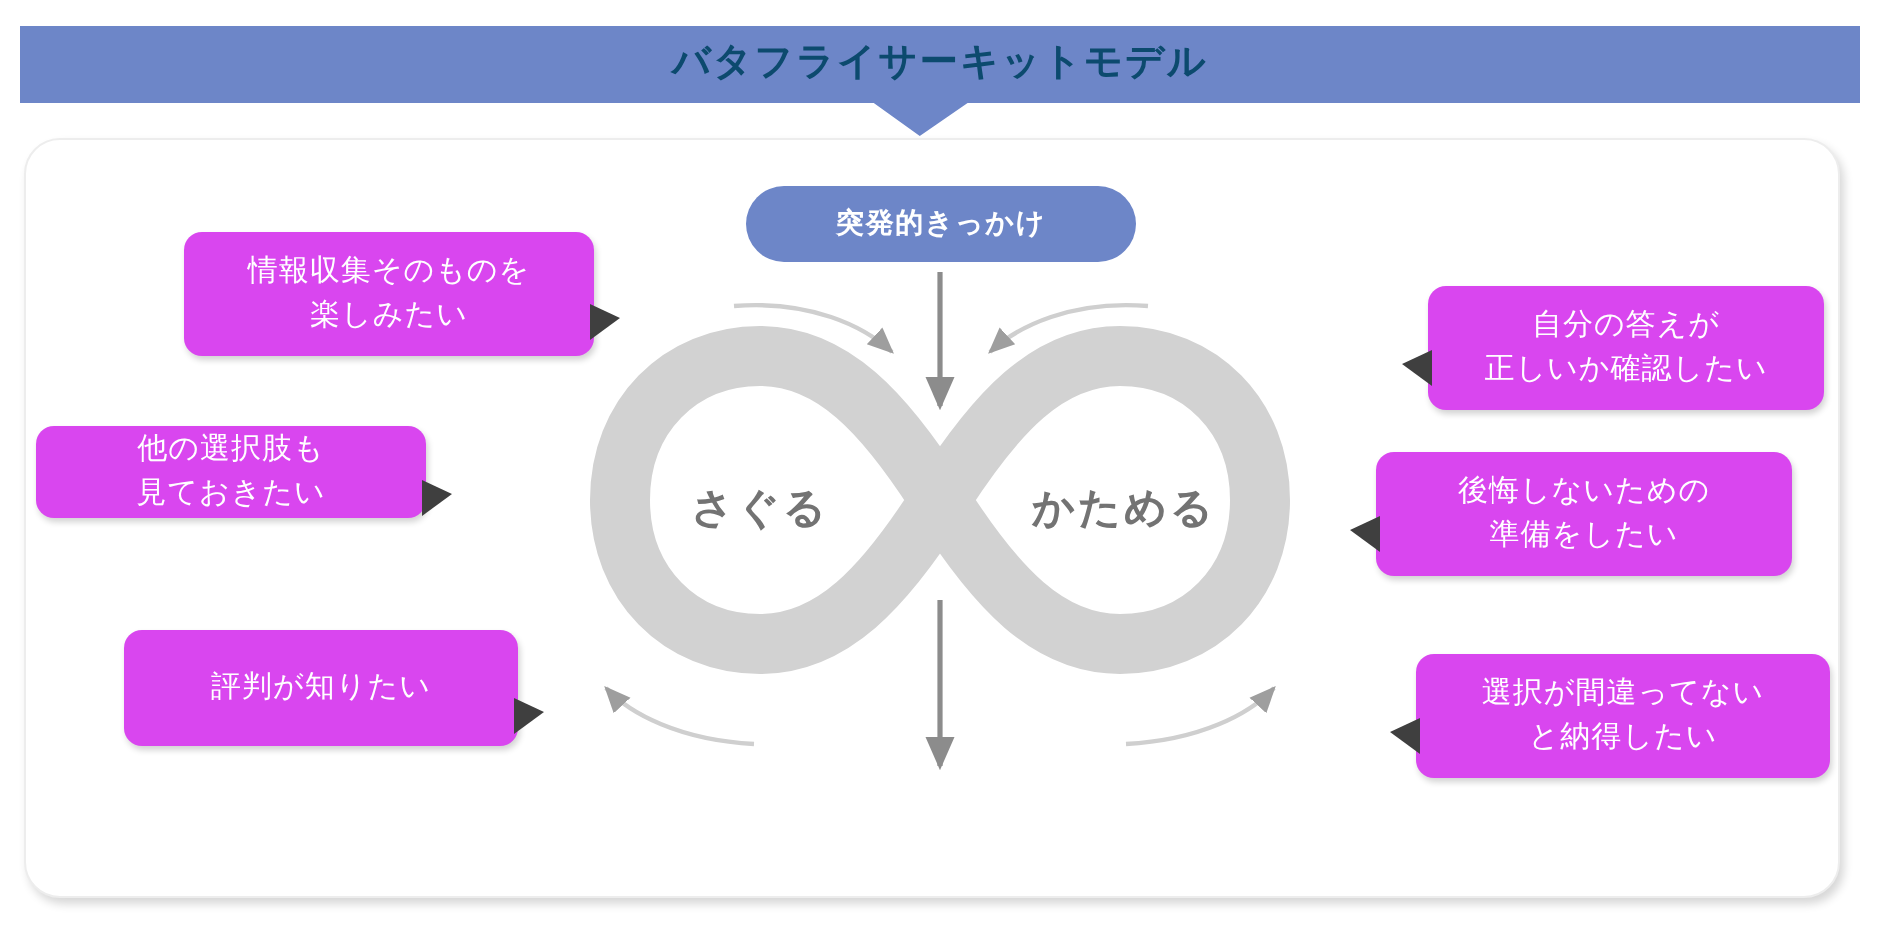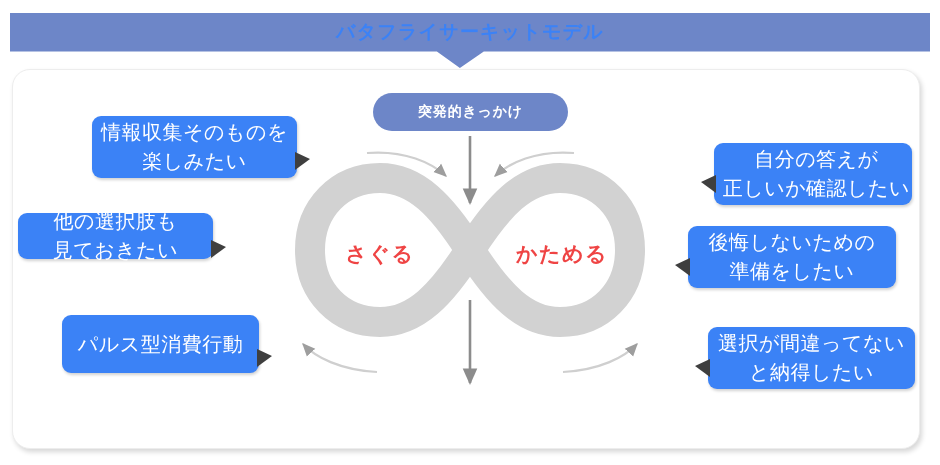--- a/index.html
+++ b/index.html
@@ -30,21 +30,21 @@
     clip-path: polygon(0 0, 100% 0, 100% 70%, 51.5% 70%, 48.9% 100%, 46.4% 70%, 0 70%);
   }
   .header-title {
     position: absolute;
     left: 10px;
     top: 13px;
     width: 920px;
     height: 38px;
     line-height: 38px;
     text-align: center;
-    color: #3b82f6;
+    color: #0c4a6e;
     font-size: 19px;
     font-weight: bold;
     letter-spacing: 1.2px;
     white-space: nowrap;
   }
 
   
   .panel {
     position: absolute;
     left: 12px;
@@ -63,21 +63,21 @@
     position: absolute;
     left: 276px;
     top: 160px;
     width: 388px;
     height: 180px;
   }
 
   
   .loop-label {
     position: absolute;
-    color: #ef4444;
+    color: #737373;
     font-size: 21px;
     font-weight: bold;
     letter-spacing: 1.5px;
     white-space: nowrap;
     text-align: center;
   }
   .loop-label.left  { left: 315px; top: 240px; width: 130px; }
   .loop-label.right { left: 492px; top: 240px; width: 140px; }
 
   
@@ -104,32 +104,32 @@
     left: 0;
     top: 0;
     width: 940px;
     height: 465px;
     pointer-events: none;
   }
 
   
   .bubble {
     position: absolute;
-    background: #3b82f6;
+    background: #d946ef;
     color: #ffffff;
     border-radius: 9px;
-    font-size: 20px;
+    font-size: 15px;
     line-height: 1.45;
     letter-spacing: 0.5px;
     text-align: center;
     display: flex;
     align-items: center;
     justify-content: center;
     box-sizing: border-box;
-    padding: 6px 2px;
+    padding: 6px 14px;
     box-shadow: 1px 2px 3px rgba(0,0,0,0.18);
   }
   .bubble .bub-text { display: block; white-space: pre-line; }
 
   
   .bubble.tail-right::after {
     content: "";
     position: absolute;
     right: -13px;
     top: 58%;
@@ -150,21 +150,21 @@
     border-top: 7px solid transparent;
     border-bottom: 11px solid transparent;
     border-right: 15px solid #3f3f3f;
   }
 
   
   .bubble.l1 { left: 92px; top: 116px; width: 205px; height: 62px; }
   .bubble.l2 { left: 18px; top: 213px; width: 195px; height: 46px; }
   .bubble.l3 { left: 62px; top: 315px; width: 197px; height: 58px; }
   
-  .bubble.r1 { left: 714px; top: 143px; width: 198px; height: 62px; justify-content: flex-end; }
+  .bubble.r1 { left: 714px; top: 143px; width: 198px; height: 62px; }
   .bubble.r2 { left: 688px; top: 226px; width: 208px; height: 62px; }
   .bubble.r3 { left: 708px; top: 327px; width: 207px; height: 62px; }
 </style>
 </head>
 <body>
 
 <div id="root">
 
   <div class="header-banner"></div>
   <div class="header-title">バタフライサーキットモデル</div>
@@ -215,21 +215,21 @@
 
   <div class="bubble l1 tail-right">
     <span class="bub-text">情報収集そのものを
 楽しみたい</span>
   </div>
   <div class="bubble l2 tail-right">
     <span class="bub-text">他の選択肢も
 見ておきたい</span>
   </div>
   <div class="bubble l3 tail-right">
-    <span class="bub-text">パルス型消費行動</span>
+    <span class="bub-text">評判が知りたい</span>
   </div>
 
   <div class="bubble r1 tail-left">
     <span class="bub-text">自分の答えが
 正しいか確認したい</span>
   </div>
   <div class="bubble r3 tail-left">
     <span class="bub-text">選択が間違ってない
 と納得したい</span>
   </div>

